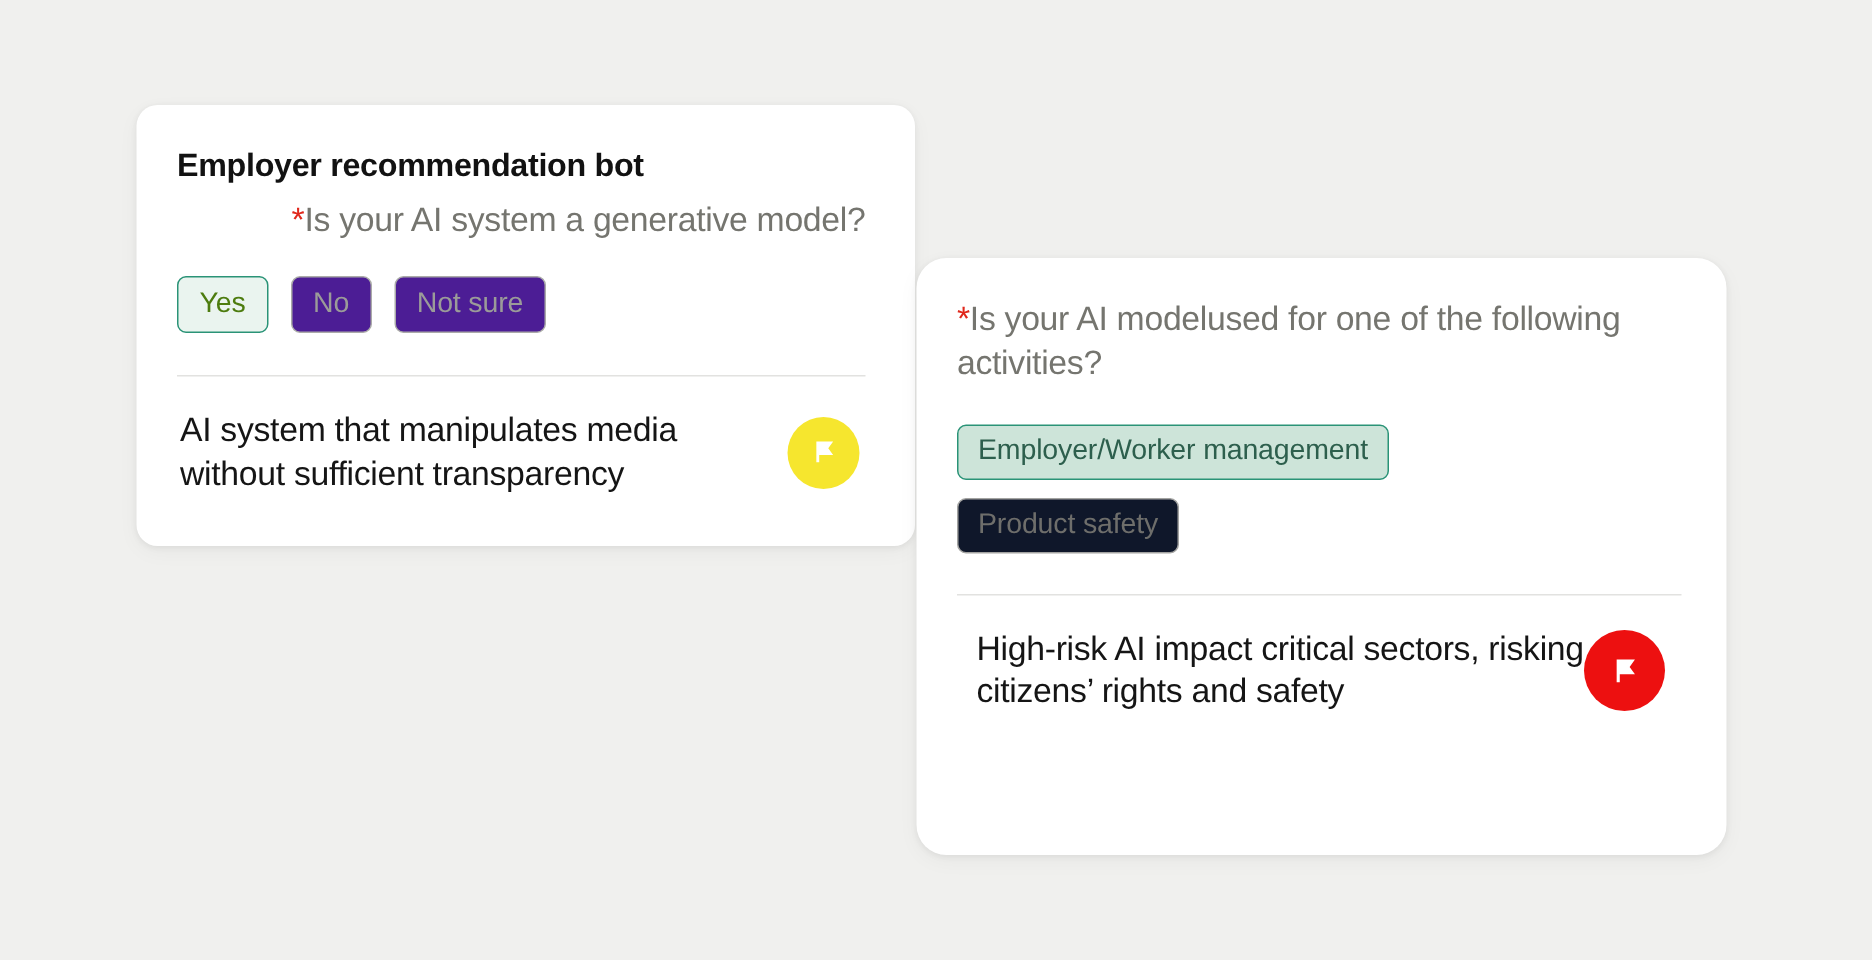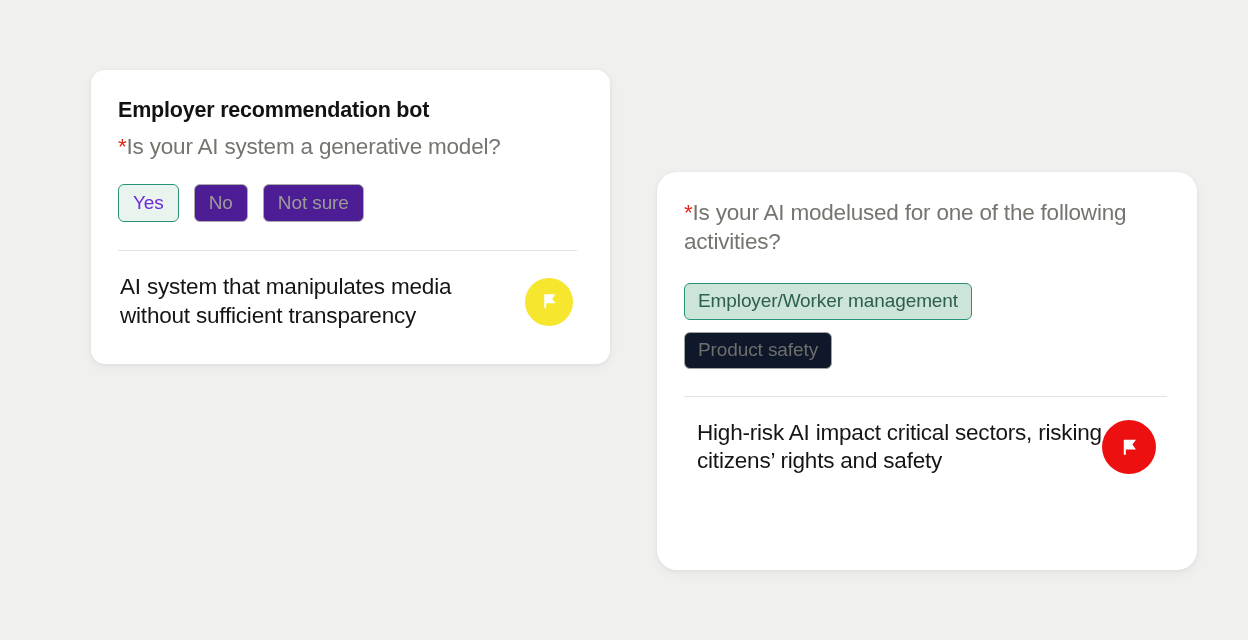--- a/index.html
+++ b/index.html
@@ -15,38 +15,38 @@
     background: #ffffff;
     border-radius: 14px;
     box-shadow: 0 1px 4px rgba(0,0,0,0.06), 0 4px 14px rgba(0,0,0,0.04);
   }
   .card-left {
     left: 91px; top: 70px;
     width: 519px; height: 294px;
     padding: 28px 33px 0 27px;
   }
   .card-right {
-    left: 657px; top: 172px;
+    left: 611px; top: 172px;
     width: 540px; height: 398px;
     padding: 26px 30px 0 27px;
     border-radius: 20px;
   }
   .card-title {
     font-size: 21.5px;
     font-weight: 700;
     color: #121212;
     letter-spacing: -0.2px;
   }
   .question {
     font-size: 22.5px;
     color: #75756f;
     line-height: 1.3;
     letter-spacing: -0.2px;
   }
-  .card-left .question { margin-top: 9px; }
+  .card-left .question { margin-top: 9px; text-align: right; }
   .req { color: #e0281c; }
   .options-row {
     margin-top: 23px;
     display: flex;
     gap: 15px;
   }
   .options-col {
     margin-top: 26px;
     display: flex;
     flex-direction: column;
@@ -61,21 +61,21 @@
     border-radius: 6px;
     background: #4c1d95;
     border: 1px solid #ababa9;
     color: #9b9b99;
     cursor: pointer;
     letter-spacing: -0.1px;
   }
   .card-left button.opt.selected {
     background: #eaf4ef;
     border: 1.5px solid #2a9377;
-    color: #6d28d9;
+    color: #4d7c0f;
   }
   button.opt2 {
     font-family: "Liberation Sans", "DejaVu Sans", sans-serif;
     font-size: 19px;
     height: 37px;
     padding: 0 13px;
     border-radius: 6px;
     background: #0f172a;
     border: 1px solid #a3a3a1;
     color: #6e6e6b;

